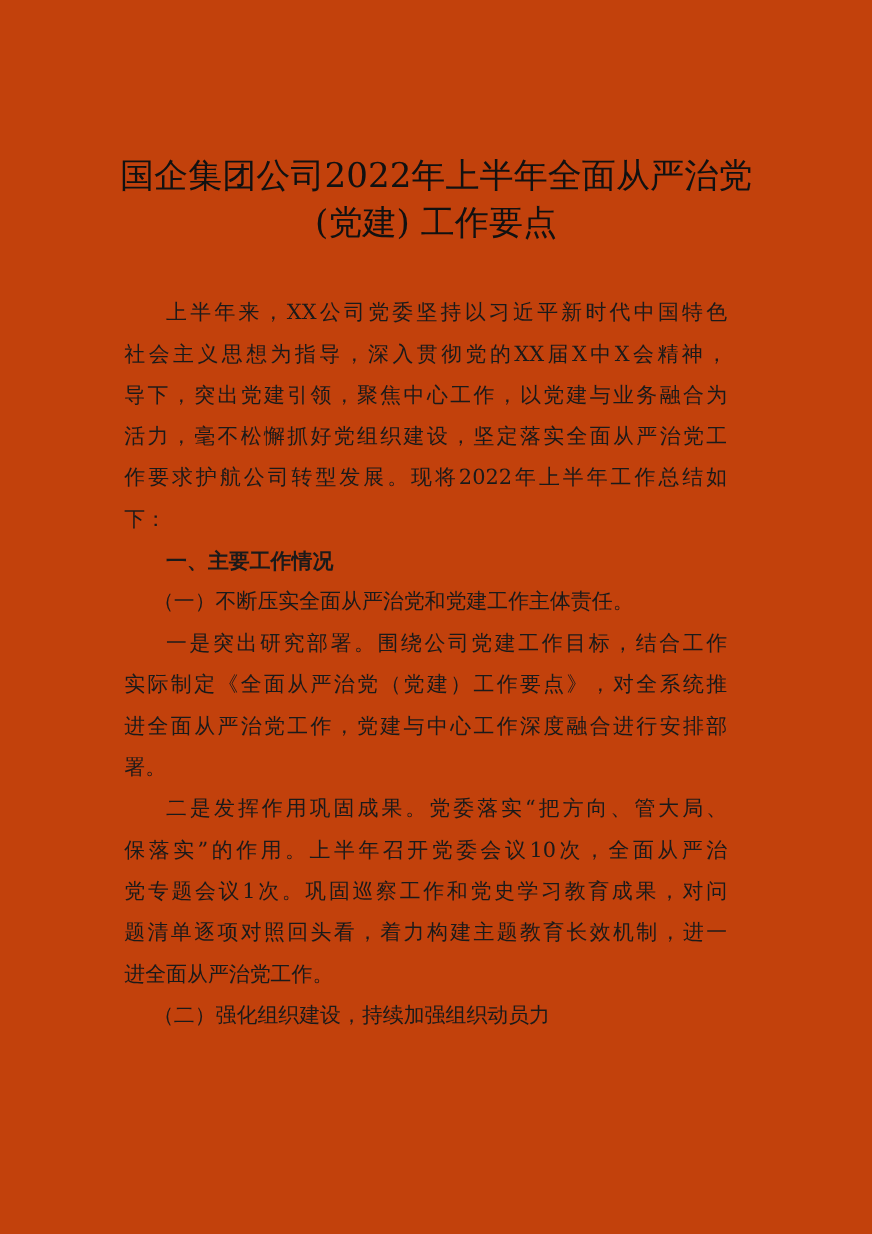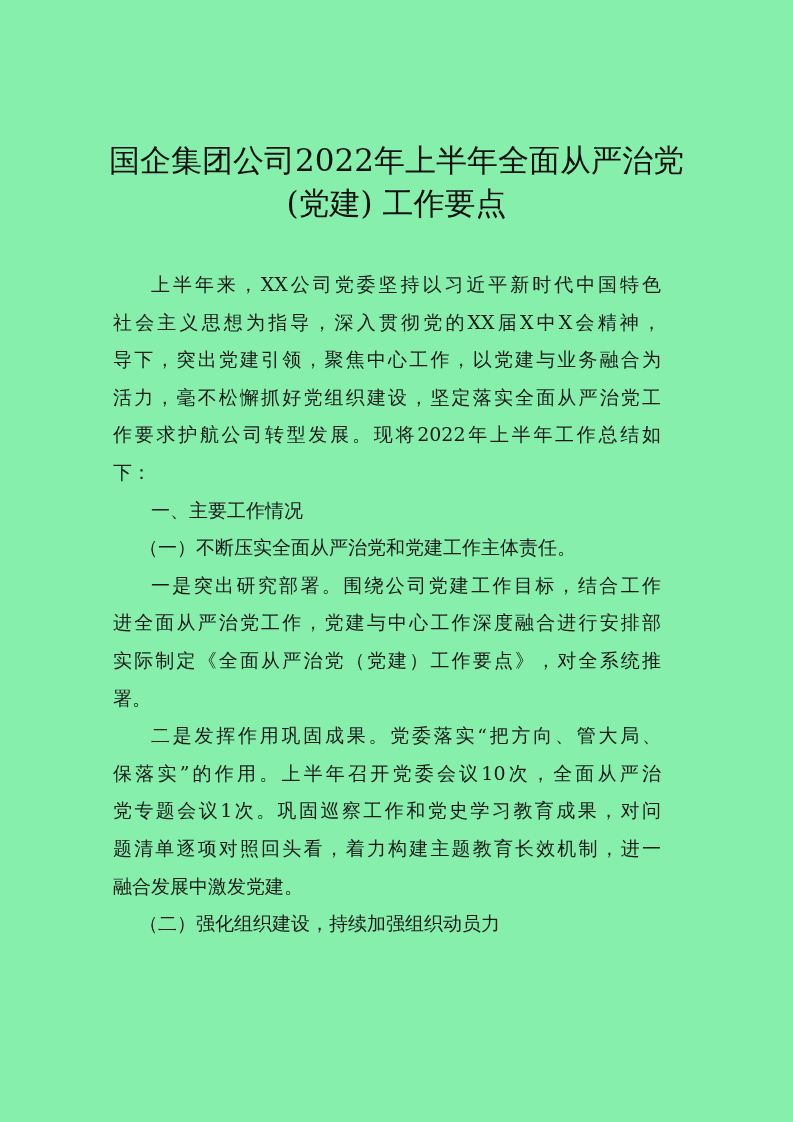--- a/index.html
+++ b/index.html
@@ -1,32 +1,32 @@
 <!DOCTYPE html>
 <html><head>
 <meta charset="utf-8">
 <style>
   html, body { margin: 0; padding: 0; background: #ffffff; }
   body { width: 793px; height: 1122px; position: relative; overflow: hidden; }
-  .page { position: absolute; left: 0; top: 0; width: 793px; height: 1122px; background: #86efac; }
+  .page { position: absolute; left: 0; top: 0; width: 793px; height: 1122px; background: #c2410c; }
   .title {
     position: absolute; left: 0; width: 793px; text-align: center;
     font-family: "DejaVu Serif", "Liberation Serif", serif;
     font-size: 31px; color: #111; line-height: 43px; top: 139px;
   }
   .title div { white-space: nowrap; }
   .body {
     position: absolute; left: 113px; width: 548px; top: 266px;
     font-family: "DejaVu Serif", "Liberation Serif", serif;
     font-size: 19px; color: #1a1a1a; line-height: 37.6px;
   }
   .line { white-space: nowrap; text-align-last: justify; text-align: justify; display: block; height: 37.6px; overflow: visible; }
   .line.last { text-align-last: left; }
   .indent { padding-left: 38px; }
-  .h1 { font-family: "DejaVu Sans", "Liberation Sans", sans-serif; font-weight: normal; font-size: 19px; padding-left: 38px; }
+  .h1 { font-family: "DejaVu Sans", "Liberation Sans", sans-serif; font-weight: bold; font-size: 19px; padding-left: 38px; }
   .h2 { padding-left: 26px; text-align-last: left; }
   .h2b { padding-left: 26px; text-align-last: left; }
 </style>
 </head>
 <body>
 
 <div class="page">
   <div class="title">
     <div>国企集团公司2022年上半年全面从严治党</div>
     <div>(党建) 工作要点</div>
@@ -40,28 +40,28 @@
       <span class="line">活力，毫不松懈抓好党组织建设，坚定落实全面从严治党工</span>
       <span class="line">作要求护航公司转型发展。现将2022年上半年工作总结如</span>
       <span class="line last">下：</span>
     </div>
 
     <span class="line last h1">一、主要工作情况</span>
     <span class="line h2">（一）不断压实全面从严治党和党建工作主体责任。</span>
 
     <div>
       <span class="line indent">一是突出研究部署。围绕公司党建工作目标，结合工作</span>
+      <span class="line">实际制定《全面从严治党（党建）工作要点》，对全系统推</span>
       <span class="line">进全面从严治党工作，党建与中心工作深度融合进行安排部</span>
-      <span class="line">实际制定《全面从严治党（党建）工作要点》，对全系统推</span>
       <span class="line last">署。</span>
     </div>
 
     <div>
       <span class="line indent">二是发挥作用巩固成果。党委落实“把方向、管大局、</span>
       <span class="line">保落实”的作用。上半年召开党委会议10次，全面从严治</span>
       <span class="line">党专题会议1次。巩固巡察工作和党史学习教育成果，对问</span>
       <span class="line">题清单逐项对照回头看，着力构建主题教育长效机制，进一</span>
-      <span class="line last">融合发展中激发党建。</span>
+      <span class="line last">进全面从严治党工作。</span>
     </div>
 
     <span class="line h2b">（二）强化组织建设，持续加强组织动员力</span>
   </div>
 </div>
 
 </body></html>

